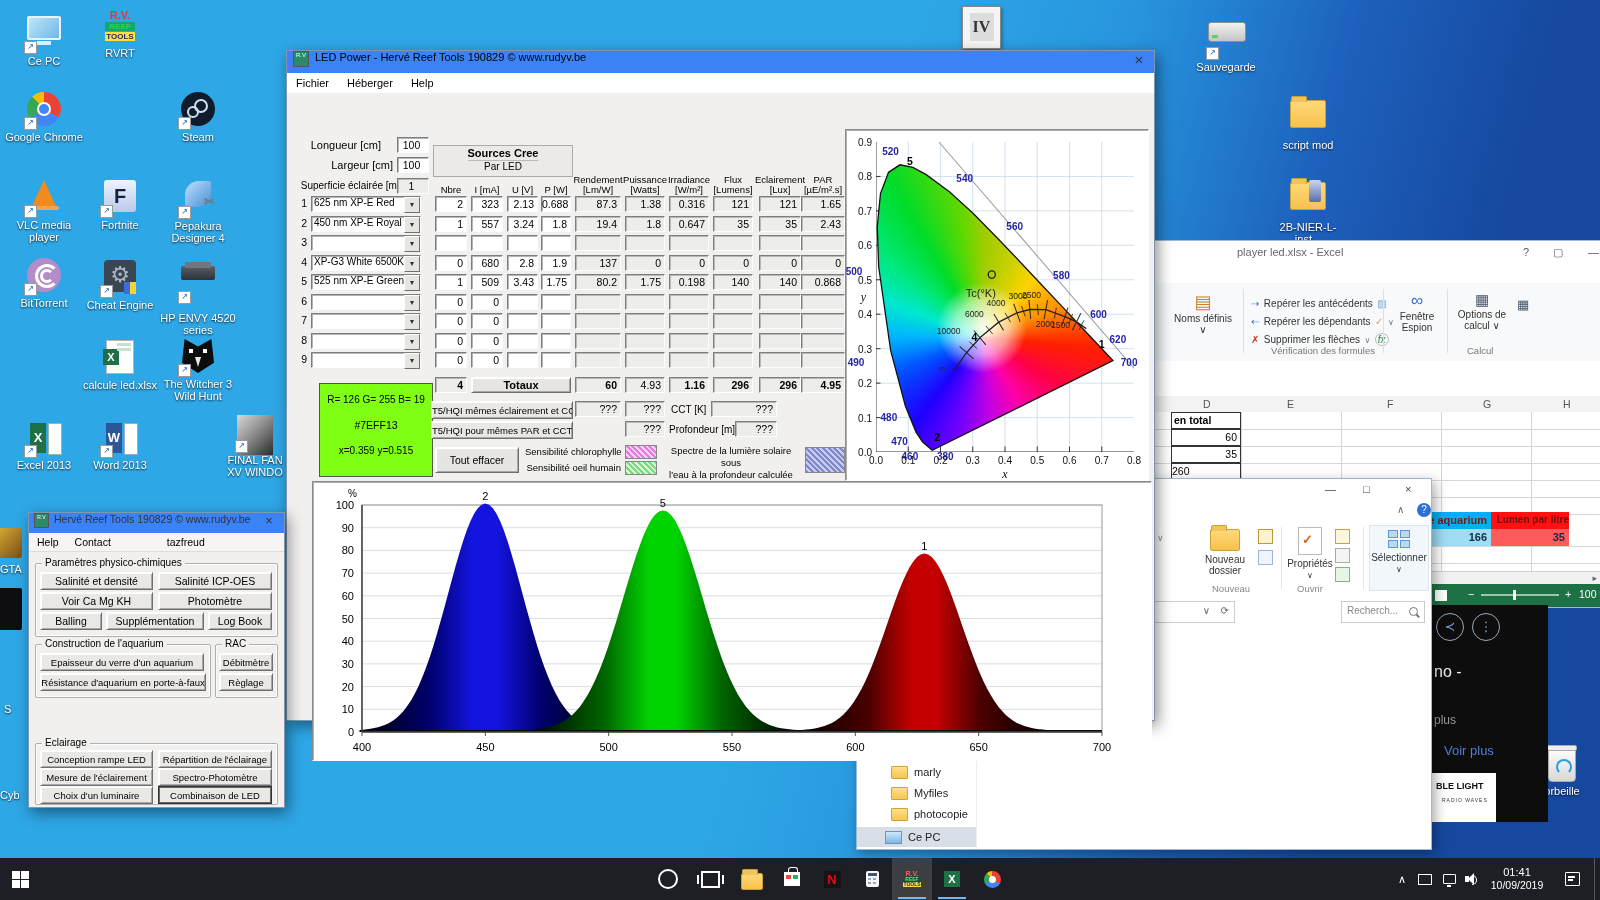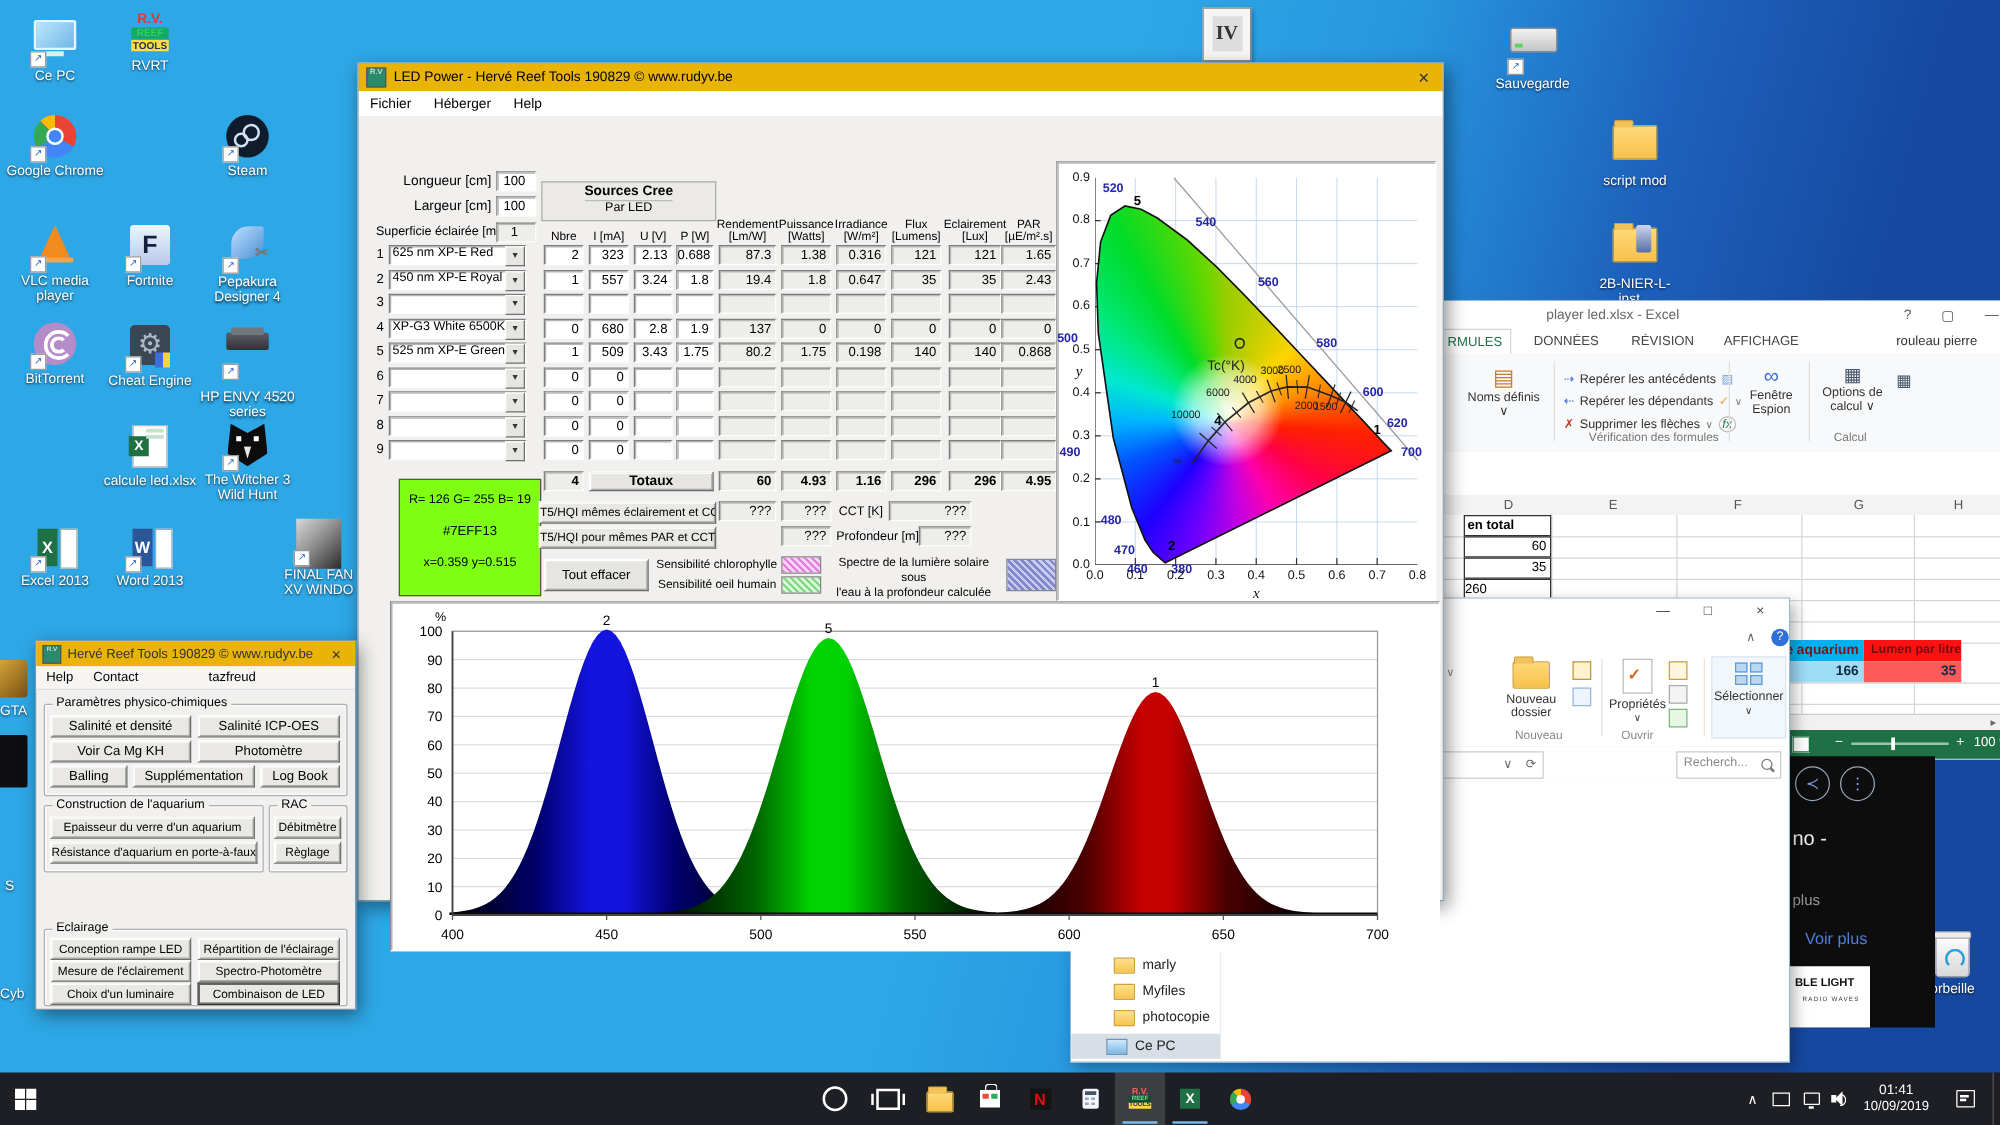--- a/index.html
+++ b/index.html
@@ -2,21 +2,21 @@
 <html><head>
 <meta charset="utf-8">
 <style>
   html,body{margin:0;padding:0;font-family:"Liberation Sans",sans-serif;}
   #screen{position:relative;width:1600px;height:900px;overflow:hidden;
     background:linear-gradient(105deg,#2ea7e6 0%,#2ea7e6 50%,#2795de 62%,#1d61bd 74%,#16489f 85%,#16489f 100%);}
   .abs{position:absolute;}
   .t{position:absolute;white-space:nowrap;font-size:11px;color:#000;}
   
   .win{position:absolute;background:#f1f0ee;border:1px solid #7f98b1;box-shadow:3px 5px 14px rgba(0,0,0,.45);}
-  .tbar{position:absolute;left:0;top:0;right:0;height:22px;background:#eab308;display:flex;align-items:center;font-size:11px;border-bottom:1px solid #e3e3e3;}
+  .tbar{position:absolute;left:0;top:0;right:0;height:22px;background:#3b82f6;display:flex;align-items:flex-start;font-size:11px;border-bottom:1px solid #e3e3e3;}
   .xbtn{margin-left:auto;width:30px;text-align:center;font-size:12px;color:#333;cursor:default;}
   
   .sk{background:#fff;border:1px solid;border-color:#7e7e7e #fdfdfd #fdfdfd #7e7e7e;box-shadow:inset 1px 1px 0 #b4b4b4;box-sizing:border-box;}
   .ou{background:#ededea;border:1px solid;border-color:#7e7e7e #fdfdfd #fdfdfd #7e7e7e;box-shadow:inset 1px 1px 0 #b9b9b9;box-sizing:border-box;}
   .bt{background:#e6e5e2;border:1px solid;border-color:#fdfdfd #6f6f6f #6f6f6f #fdfdfd;box-shadow:inset 1px 1px 0 #fff,inset -1px -1px 0 #a8a8a8;box-sizing:border-box;text-align:center;}
   .cell{position:absolute;height:16px;line-height:14px;font-size:10.5px;text-align:right;padding-right:3px;}
   .hd{position:absolute;font-size:9.5px;line-height:10px;text-align:center;color:#000;}
   .lrow{position:absolute;left:0;width:100%;height:17px;}
   .rn{left:6px;width:14px;text-align:right;top:1px;font-size:10.5px;}
   .combo{position:absolute;left:24px;width:110px;height:16px;background:#fff;border:1px solid;border-color:#7e7e7e #fdfdfd #fdfdfd #7e7e7e;box-shadow:inset 1px 1px 0 #b4b4b4;box-sizing:border-box;}
@@ -225,27 +225,20 @@
     <div style="margin:6px auto 0;width:24px;height:28px;background:#ddd;color:#333;font-family:'Liberation Serif',serif;font-weight:700;font-size:16px;text-align:center;line-height:28px">IV</div>
   </div>
 
   <div class="abs" style="left:1150px;top:240px;width:450px;height:366px;background:#fff;border:1px solid #9db8d2;z-index:2">
     <div class="abs" style="left:0;top:0;right:0;height:22px;background:#fff">
       <span class="t" style="left:86px;top:5px;color:#666;font-size:11px">player led.xlsx - Excel</span>
       <span class="t" style="left:372px;top:5px;color:#555">?</span>
       <span class="t" style="left:402px;top:5px;color:#555">▢</span>
       <span class="t" style="left:437px;top:5px;color:#555">—</span>
     </div>
-    <div class="abs" style="left:0;top:22px;right:0;height:20px;background:#fff;border-bottom:1px solid #e1e1e1">
-      <span class="xtab" style="left:0px;background:#fff;border:1px solid #d5d5d5;border-bottom:none;color:#1e7145">RMULES</span>
-      <span class="xtab" style="left:70px">DONNÉES</span>
-      <span class="xtab" style="left:148px">RÉVISION</span>
-      <span class="xtab" style="left:222px">AFFICHAGE</span>
-      <span class="xtab" style="left:360px;color:#333">rouleau pierre</span>
-    </div>
 
     <div class="abs" style="left:0;top:42px;right:0;height:78px;background:#f8f9fa;border-bottom:1px solid #d5d5d5">
       <div class="abs" style="left:20px;top:8px;width:64px;height:62px;text-align:center">
         <div style="font-size:18px;color:#c77b2d">▤</div>
         <div style="font-size:10px;color:#333;line-height:11px"><span>Noms définis</span> <span>∨</span></div>
       </div>
       <div class="abs" style="left:92px;top:6px;width:1px;height:64px;background:#e0e0e0"></div>
       <div class="abs" style="left:100px;top:10px;height:15px">
         <span style="color:#3a6fd8;font-size:10px">⇢</span>
         <span style="font-size:10px;color:#333">Repérer les antécédents</span>
@@ -443,21 +436,21 @@
       <span>LED Power - Hervé Reef Tools 190829 © www.rudyv.be</span>
       <span class="xbtn" style="font-size:15px">×</span>
     </div>
     <div class="abs" style="left:0;top:22px;right:0;height:20px;background:#fff;border-bottom:1px solid #ddd;display:flex;align-items:center;font-size:11px">
       <span style="padding:0 9px">Fichier</span>
       <span style="padding:0 9px">Héberger</span>
       <span style="padding:0 9px">Help</span>
     </div>
     <div class="abs" id="led-body" style="left:0;top:42px;right:0;bottom:0;background:#f1f0ee">
 
-      <span class="t" style="left:18px;top:46px;width:88px;text-align:right">Longueur [cm]</span>
+      <span class="t" style="left:6px;top:46px;width:88px;text-align:right">Longueur [cm]</span>
       <span class="cell sk" style="left:110px;top:44px;width:32px;text-align:center">100</span>
       <span class="t" style="left:18px;top:66px;width:88px;text-align:right">Largeur [cm]</span>
       <span class="cell sk" style="left:110px;top:64px;width:32px;text-align:center">100</span>
       <span class="t" style="left:0px;top:87px;width:116px;text-align:right;font-size:10px">Superficie éclairée [m²]</span>
       <span class="cell ou" style="left:110px;top:85px;width:32px;text-align:center">1</span>
 
       <div class="abs" style="left:146px;top:52px;width:138px;height:30px;background:#eceae6;border:1px solid #aaa;text-align:center">
         <div style="font-size:11px;font-weight:700;line-height:14px">Sources Cree</div>
         <div style="font-size:10px;line-height:12px;border-top:1px solid #bbb;width:70px;margin:0 auto">Par LED</div>
       </div>
@@ -624,21 +617,21 @@
         <span class="cell ou cIr"></span>
         <span class="cell ou cFl"></span>
         <span class="cell ou cEc"></span>
         <span class="cell ou cPa"></span>
       </div>
 
       <div class="lrow" style="top:284px;font-weight:700">
         <span class="cell ou cNb" style="font-weight:700">4</span>
         <span class="abs bt" style="left:184px;width:100px;height:16px;font-size:11px;font-weight:700;line-height:15px">Totaux</span>
         <span class="cell ou cRe" style="font-weight:700">60</span>
-        <span class="cell ou cPu" style="font-weight:700">4.93</span>
+        <span class="cell ou cPu" style="font-weight:400">4.93</span>
         <span class="cell ou cIr" style="font-weight:700">1.16</span>
         <span class="cell ou cFl" style="font-weight:700">296</span>
         <span class="cell ou cEc" style="font-weight:700">296</span>
         <span class="cell ou cPa" style="font-weight:700">4.95</span>
       </div>
 
       <div class="abs" style="left:32px;top:290px;width:112px;height:92px;background:#7eff13;border:1px solid #555;text-align:center">
         <div style="font-size:10px;margin-top:10px">R= 126 G= 255 B= 19</div>
         <div style="font-size:10.5px;margin-top:14px">#7EFF13</div>
         <div style="font-size:10px;margin-top:14px">x=0.359 y=0.515</div>

